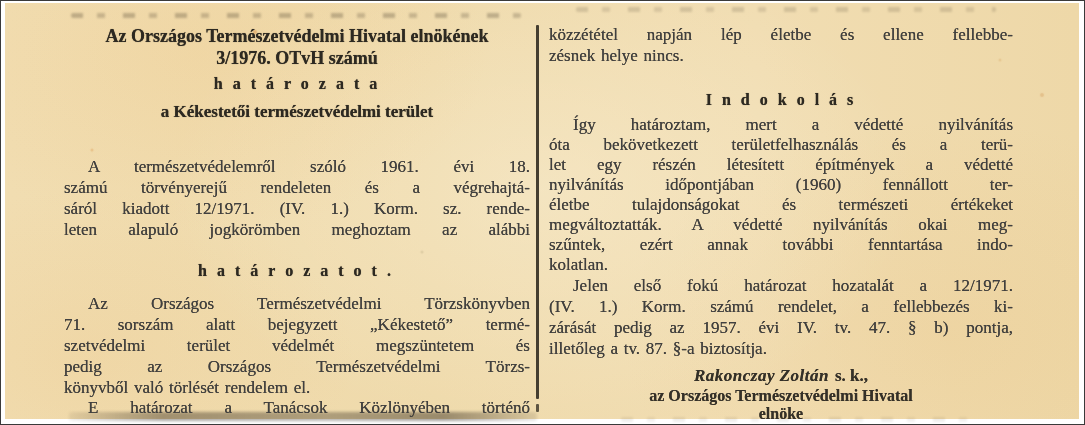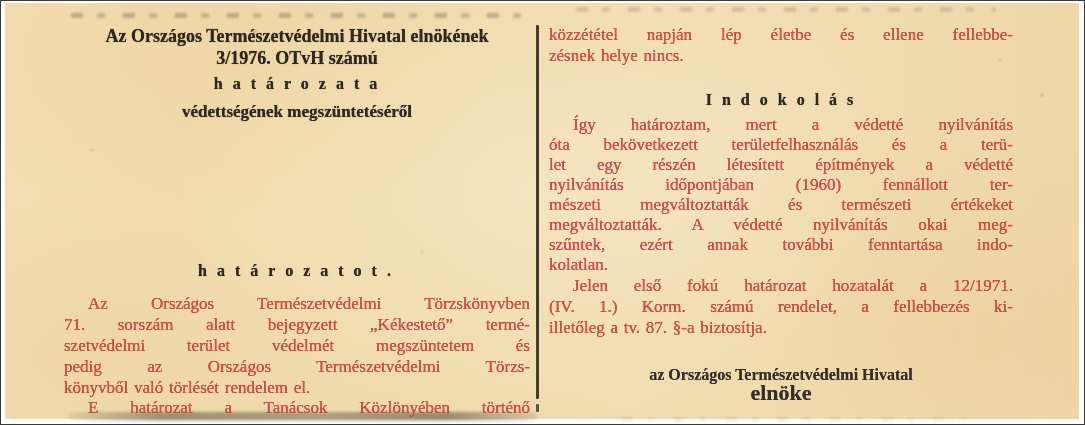--- a/index.html
+++ b/index.html
@@ -17,21 +17,21 @@
     position: absolute;
     left: 4px; right: 5px; top: 2px; bottom: 5px;
     background:
       radial-gradient(420px 260px at 18% 12%, rgba(236,170,80,0.10), transparent 70%),
       radial-gradient(500px 320px at 50% 45%, rgba(255,250,235,0.30), transparent 75%),
       radial-gradient(460px 300px at 88% 80%, rgba(228,180,105,0.14), transparent 72%),
       radial-gradient(380px 240px at 8% 85%, rgba(230,175,95,0.12), transparent 70%),
       linear-gradient(90deg, #f1ddb1, #efdaab 40%, #f1ddb2 70%, #eed8a8);
   }
   .abs { position: absolute; }
-  .col { color: #ef4444; font-size: 17px; }
+  .col { color: #404040; font-size: 17px; }
   .line {
     line-height: 21px;
     text-shadow: 0 0 0.6px rgba(52,46,36,0.85);
     word-spacing: 1.5px;
   }
   .just { text-align: justify; text-align-last: justify; }
   .indent { text-indent: 24px; }
   .lh20 .line { line-height: 20px; }
   .heading {
     font-weight: 700;
@@ -45,21 +45,21 @@
   .rule {
     background: #453e30;
     border-radius: 1px;
     filter: blur(0.3px);
   }
   .sig { text-align: center; color: #343028; }
   .sig-name-line { font-size: 17px; line-height: 21px; text-shadow: 0 0 0.6px rgba(52,46,36,0.85); }
   .sig-name { font-style: italic; font-weight: 700; letter-spacing: 0.5px; }
   .sig-suffix { margin-left: 6px; font-weight: 700; }
   .sig-org { font-size: 16px; line-height: 19px; font-weight: 700; text-shadow: 0 0 0.5px rgba(52,46,36,0.8); }
-  .sig-title { font-size: 22px; line-height: 18px; font-weight: 700; text-shadow: 0 0 0.5px rgba(52,46,36,0.8); }
+  .sig-title { font-size: 16px; line-height: 18px; font-weight: 700; text-shadow: 0 0 0.5px rgba(52,46,36,0.8); }
   .artifact-dashes {
     background: repeating-linear-gradient(90deg,
       rgba(62,52,36,0.55) 0 12px, rgba(62,52,36,0.0) 12px 26px,
       rgba(62,52,36,0.45) 26px 34px, rgba(62,52,36,0.0) 34px 52px);
     filter: blur(1.3px);
     border-radius: 2px;
   }
   .artifact-smudge {
     background: linear-gradient(90deg,
       rgba(48,40,28,0.10), rgba(48,40,28,0.55) 20%,
@@ -94,23 +94,29 @@
   <div class="abs rule" style="left:535px; top:403px; width:3px; height:8px; opacity:0.85;"></div>
 
   <div class="abs col heading hl" style="left:63px; top:24px; width:466px;">
     <div>Az Országos Természetvédelmi Hivatal elnökének</div>
     <div>3/1976. OTvH számú</div>
   </div>
 
   <div class="abs col heading spaced" style="left:63px; top:73px; width:466px;">h a t á r o z a t a</div>
 
   <div class="abs col heading subtitle" style="left:63px; top:101px; width:466px;">
-    <div>védettségének megszüntetéséről</div>
+    <div>a Kékestetői természetvédelmi terület</div>
   </div>
 
+  <div class="abs col" style="left:63px; top:155px; width:466px;">
+      <div class="line just indent">A természetvédelemről szóló 1961. évi 18.</div>
+      <div class="line just">számú törvényerejű rendeleten és a végrehajtá-</div>
+      <div class="line just">sáról kiadott 12/1971. (IV. 1.) Korm. sz. rende-</div>
+      <div class="line just">leten alapuló jogkörömben meghoztam az alábbi</div>
+    </div>
 
   <div class="abs col heading spaced" style="left:62px; top:260px; width:466px;">h a t á r o z a t o t .</div>
 
   <div class="abs col" style="left:63px; top:292px; width:466px;">
       <div class="line just indent">Az Országos Természetvédelmi Törzskönyvben</div>
       <div class="line just">71. sorszám alatt bejegyzett „Kékestető” termé-</div>
       <div class="line just">szetvédelmi terület védelmét megszüntetem és</div>
       <div class="line just">pedig az Országos Természetvédelmi Törzs-</div>
       <div class="line">könyvből való törlését rendelem el.</div>
     </div>
@@ -124,29 +130,33 @@
       <div class="line">zésnek helye nincs.</div>
     </div>
 
   <div class="abs col heading spaced" style="left:548px; top:89px; width:464px;">I n d o k o l á s</div>
 
   <div class="abs col lh20" style="left:548px; top:114px; width:464px;">
       <div class="line just indent">Így határoztam, mert a védetté nyilvánítás</div>
       <div class="line just">óta bekövetkezett területfelhasználás és a terü-</div>
       <div class="line just">let egy részén létesített építmények a védetté</div>
       <div class="line just">nyilvánítás időpontjában (1960) fennállott ter-</div>
-      <div class="line just">mészeti megváltoztatták és természeti értékeket</div>
+      <div class="line just">életbe tulajdonságokat és természeti értékeket</div>
       <div class="line just">megváltoztatták. A védetté nyilvánítás okai meg-</div>
       <div class="line just">szűntek, ezért annak további fenntartása indo-</div>
       <div class="line">kolatlan.</div>
     </div>
 
   <div class="abs col" style="left:548px; top:274px; width:464px;">
       <div class="line just indent">Jelen első fokú határozat hozatalát a 12/1971.</div>
       <div class="line just">(IV. 1.) Korm. számú rendelet, a fellebbezés ki-</div>
+      <div class="line just">zárását pedig az 1957. évi IV. tv. 47. § b) pontja,</div>
       <div class="line">illetőleg a tv. 87. §-a biztosítja.</div>
     </div>
 
   <div class="abs sig" style="left:548px; top:364px; width:464px;">
+    <div class="sig-name-line">
+      <span class="sig-name">Rakonczay Zoltán</span><span class="sig-suffix">s. k.,</span>
+    </div>
     <div class="sig-org">az Országos Természetvédelmi Hivatal</div>
     <div class="sig-title">elnöke</div>
   </div>
 </div>
 
 </body></html>

